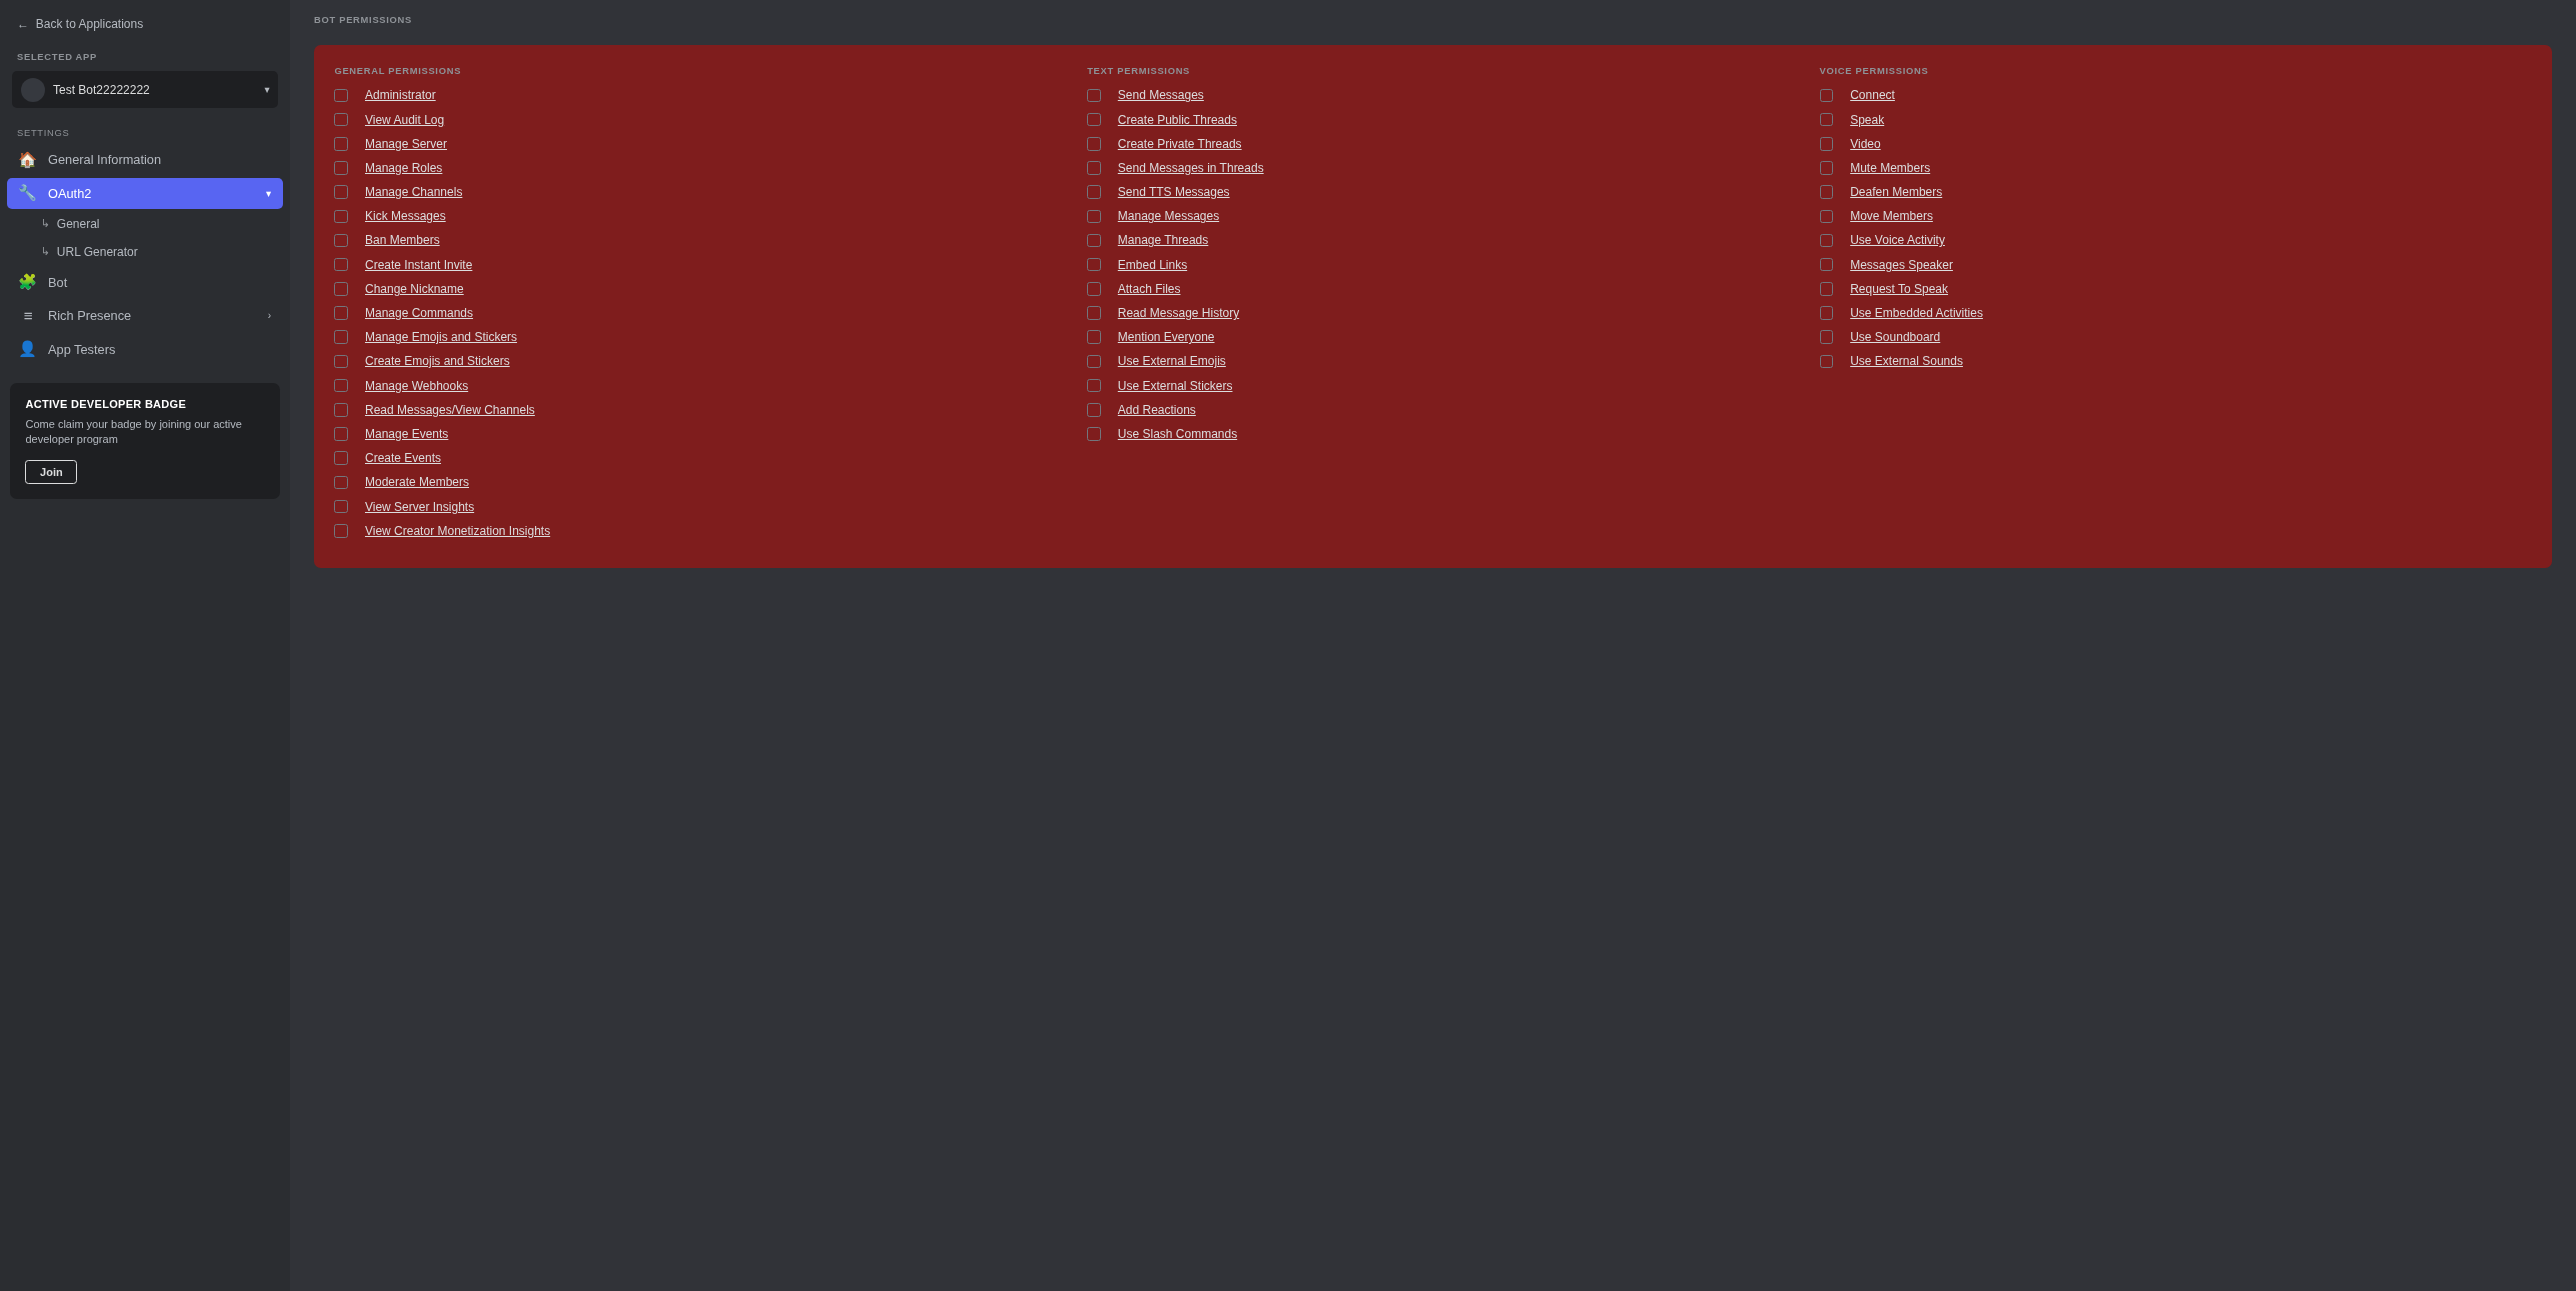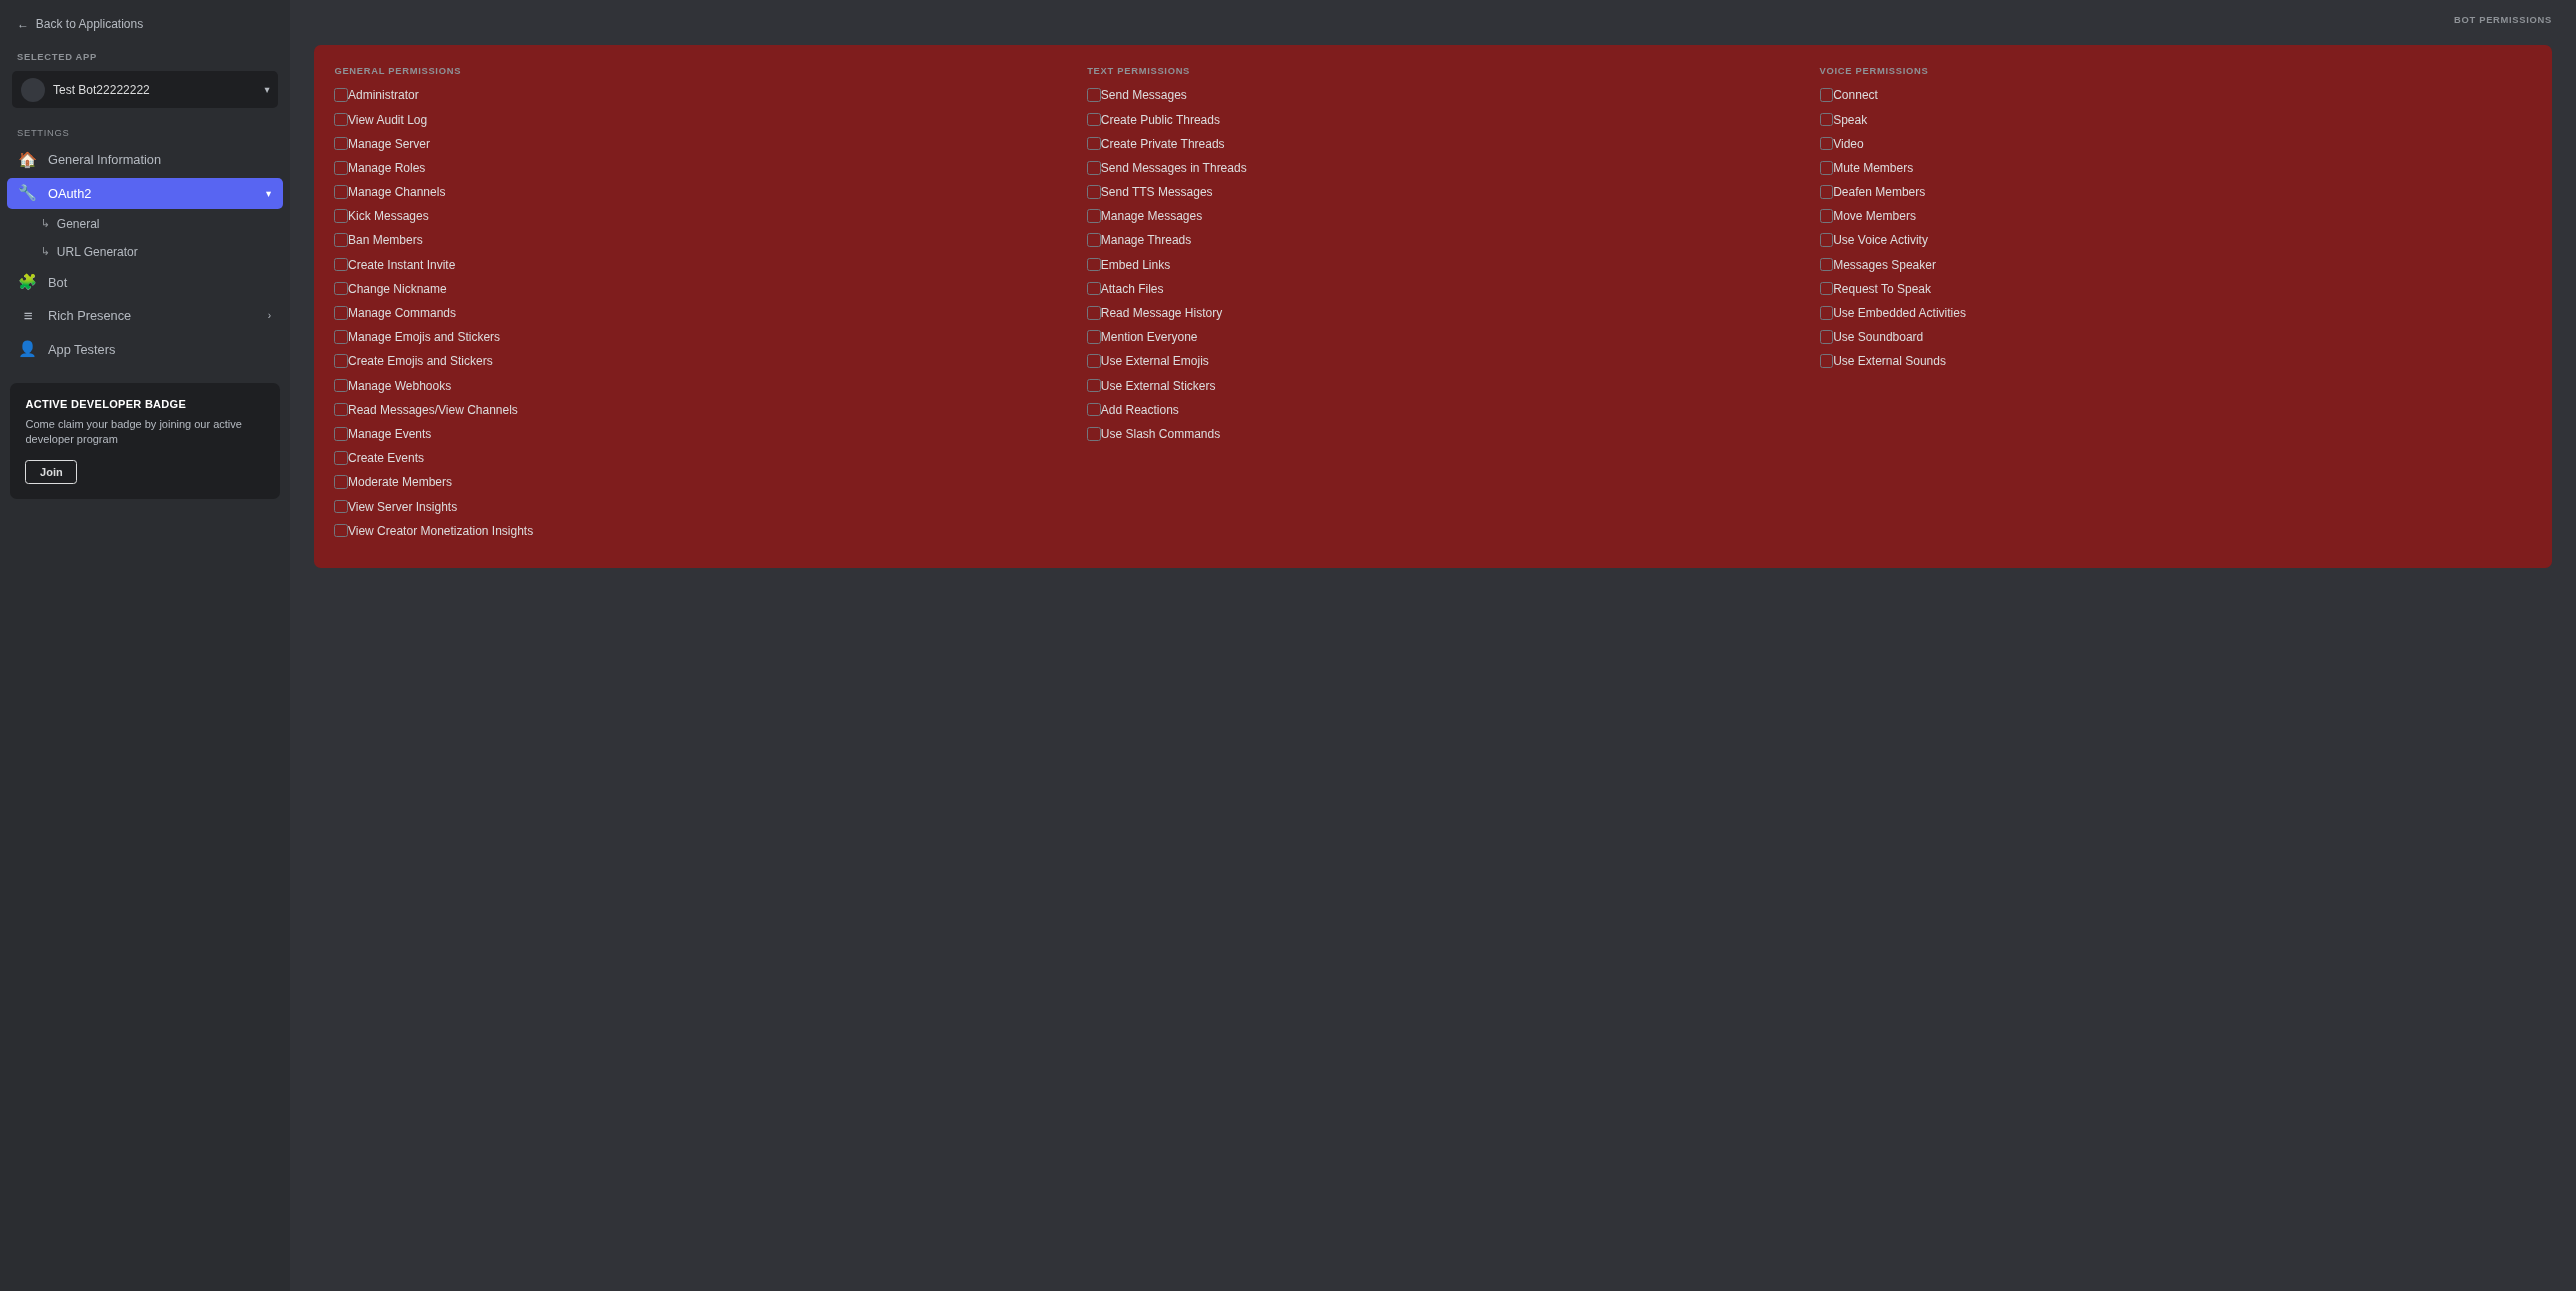--- a/index.html
+++ b/index.html
@@ -158,21 +158,20 @@
     .page-header {
       padding: 13.6px 24px 0 24px;
     }
     .page-title {
       font-size: 9.4px;
       font-weight: 700;
       color: #8e9297;
       text-transform: uppercase;
       letter-spacing: 0.7px;
       margin-bottom: 10.2px;
-      text-align: right;
     }
 
     .permissions-container {
       margin: 10.2px 24px;
       background: #7f1d1d;
       border-radius: 6.8px;
       padding: 20.4px;
       display: grid;
       grid-template-columns: 1fr 1fr 1fr;
       gap: 0;
@@ -187,23 +186,24 @@
       font-size: 9.4px;
       font-weight: 700;
       color: #8e9297;
       text-transform: uppercase;
       letter-spacing: 0.7px;
       margin-bottom: 12px;
     }
 
     .perm-item {
       display: flex;
-      align-items: flex-start;
-      gap: 0;
+      align-items: center;
+      gap: 17px;
       margin-bottom: 10.2px;
+      text-decoration: underline;
     }
 
     .perm-checkbox {
       width: 13.6px;
       height: 13.6px;
       border: 1.7px solid #72767d;
       border-radius: 2.6px;
       flex-shrink: 0;
       background: transparent;
       cursor: pointer;

